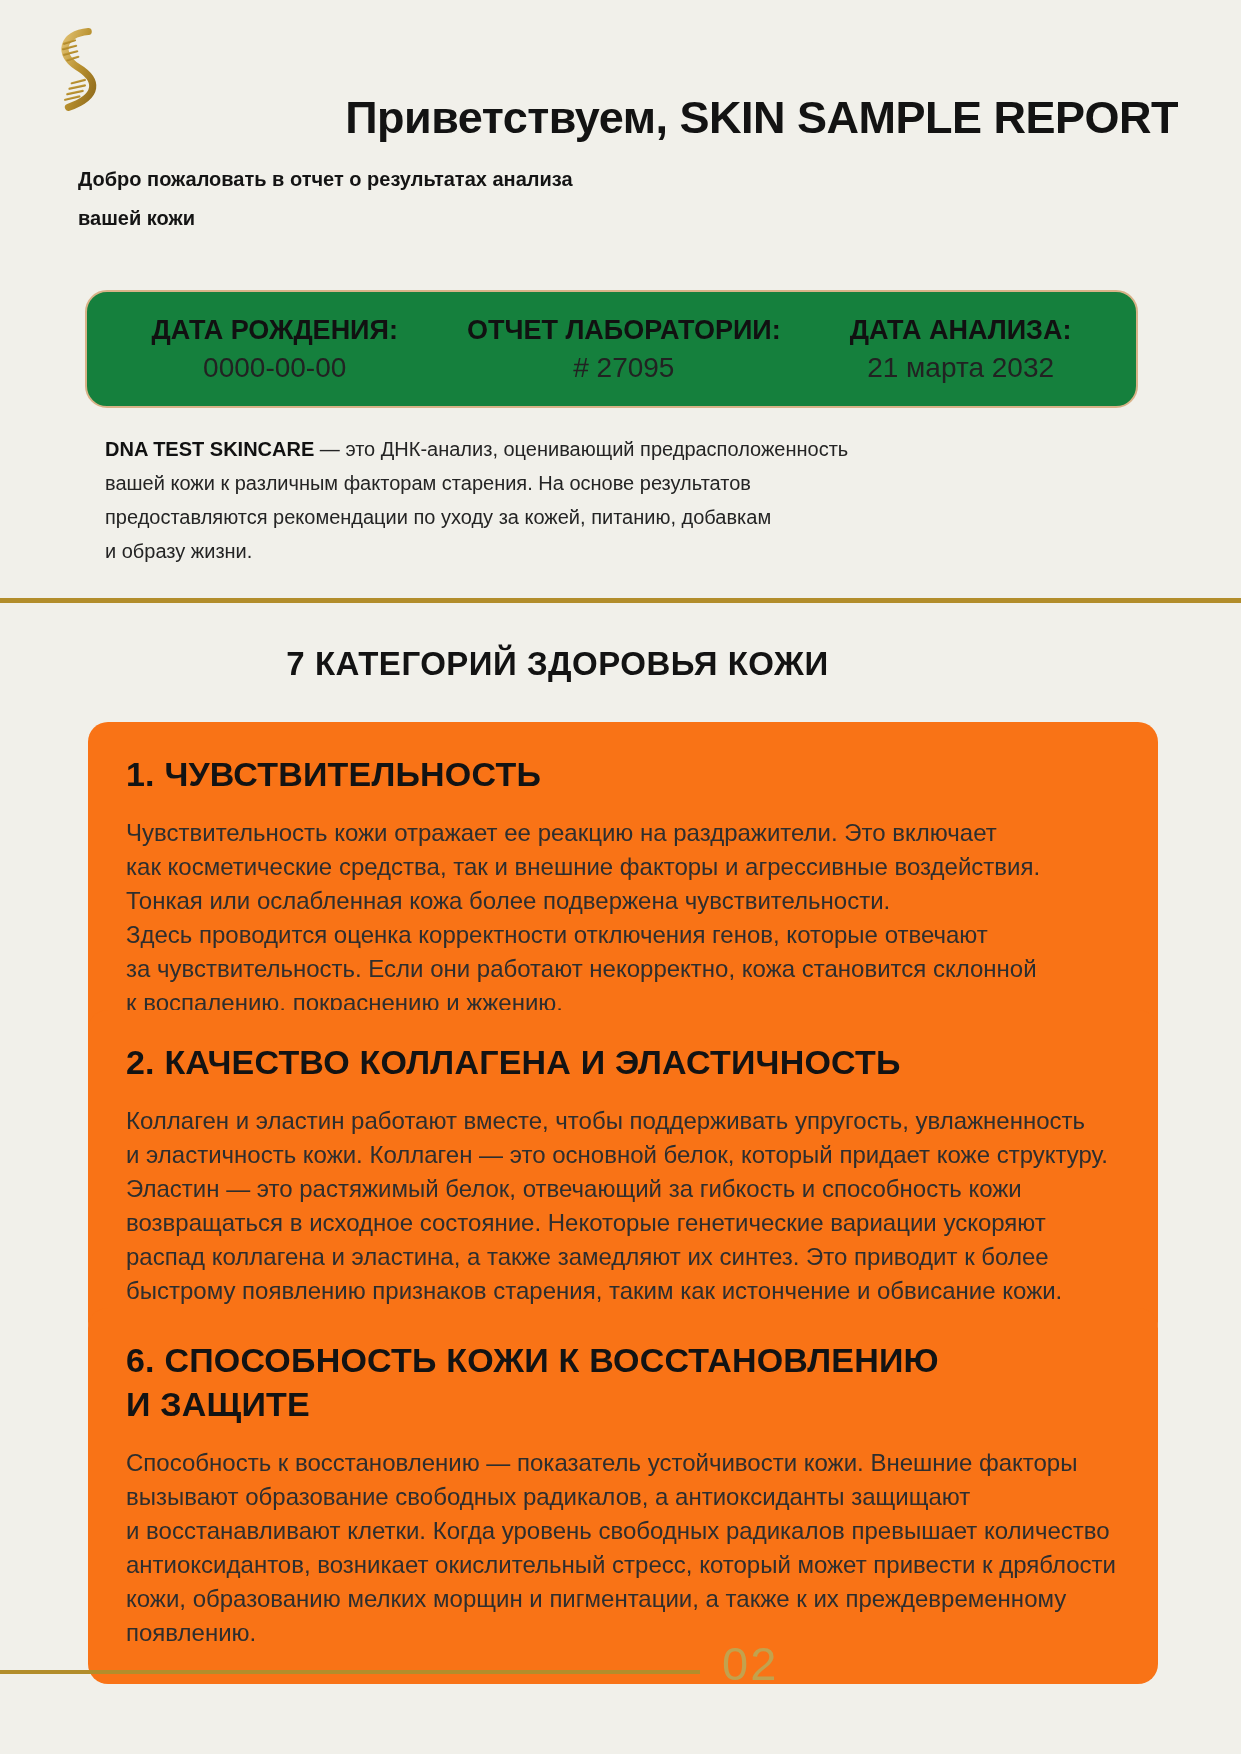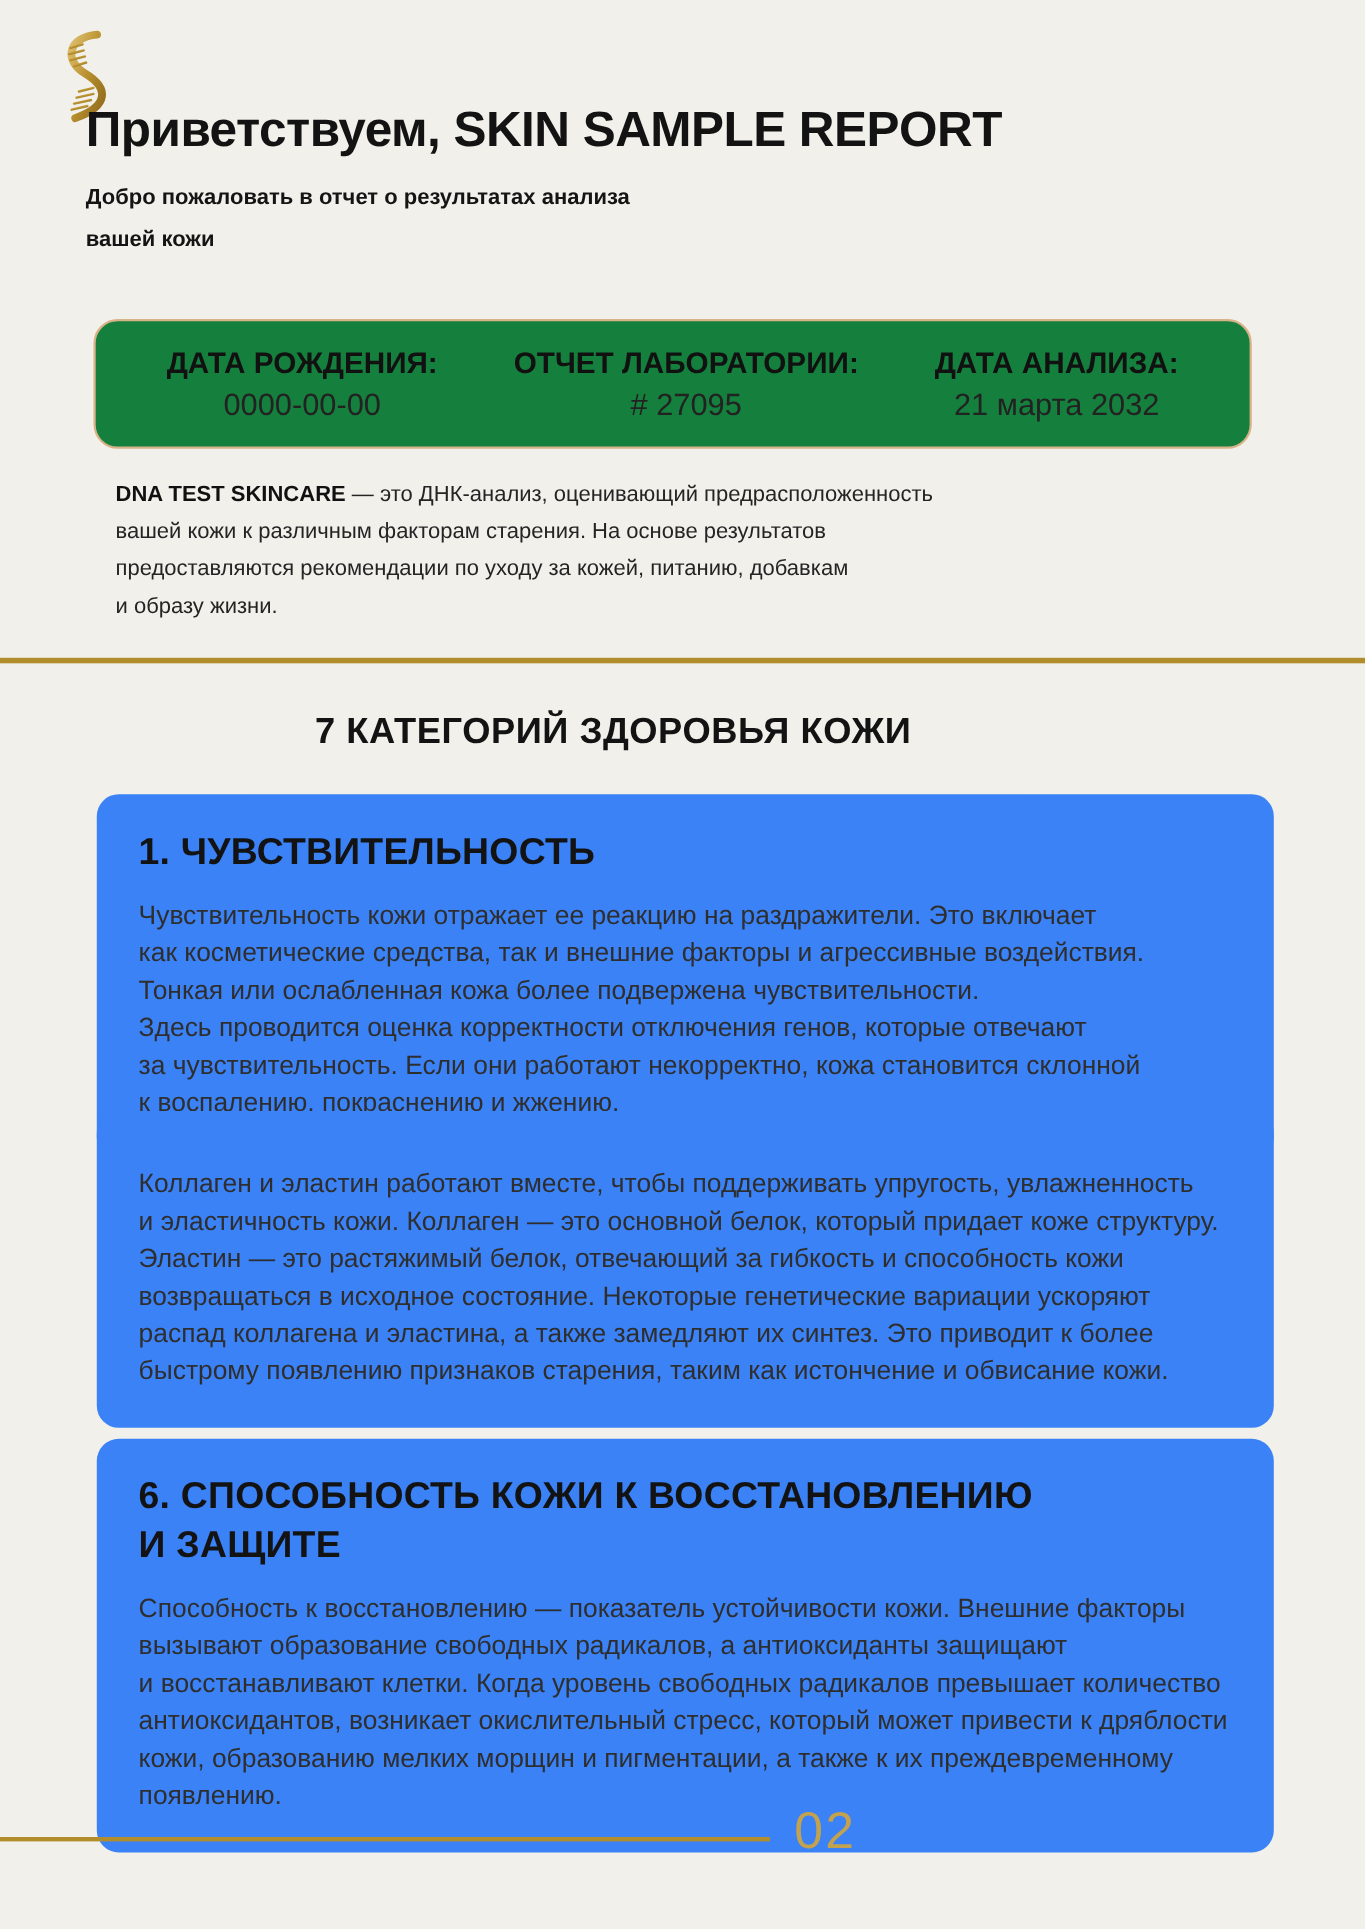--- a/index.html
+++ b/index.html
@@ -12,20 +12,21 @@
     overflow:hidden;
   }
   .page{position:absolute;inset:0;}
 
   .logo{position:absolute;left:40px;top:26px;width:70px;height:88px;}
 
   .h1{
     position:absolute;left:78px;top:92px;width:1100px;
     font-size:45px;font-weight:800;letter-spacing:-0.5px;
     color:#131313;
+    text-align:right;
   }
   .subtitle{
     position:absolute;left:78px;top:160px;width:980px;
     font-size:20px;font-weight:700;line-height:39px;
     color:#141414;white-space:pre-line;
   }
 
   .info-box{
     position:absolute;left:85px;top:290px;width:1053px;height:118px;
     background:#15803d;border:2px solid #d8b288;border-radius:22px;
@@ -51,21 +52,21 @@
 
   .section-title{
     position:absolute;left:0;top:645px;width:1115px;
     text-align:center;
     font-size:33px;font-weight:700;letter-spacing:0.5px;
     color:#131313;
   }
 
   .card{
     position:absolute;left:88px;width:1070px;
-    background:#3b82f6;border-radius:20px;
+    background:#f97316;border-radius:20px;
     box-sizing:border-box;
     padding:30px 36px 34px 38px;
   }
   .card-title{
     font-size:34px;font-weight:800;letter-spacing:0.2px;
     color:#131313;line-height:44px;white-space:pre-line;
   }
   .card-body{
     margin-top:20px;
     font-size:24px;line-height:34px;color:#2e2e2e;
@@ -144,20 +145,21 @@
     <div class="card-title">1. ЧУВСТВИТЕЛЬНОСТЬ</div>
     <div class="card-body">Чувствительность кожи отражает ее реакцию на раздражители. Это включает
 как косметические средства, так и внешние факторы и агрессивные воздействия.
 Тонкая или ослабленная кожа более подвержена чувствительности.
 Здесь проводится оценка корректности отключения генов, которые отвечают
 за чувствительность. Если они работают некорректно, кожа становится склонной
 к воспалению, покраснению и жжению.</div>
   </div>
 
   <div class="card card-2">
+    <div class="card-title">2. КАЧЕСТВО КОЛЛАГЕНА И ЭЛАСТИЧНОСТЬ</div>
     <div class="card-body">Коллаген и эластин работают вместе, чтобы поддерживать упругость, увлажненность
 и эластичность кожи. Коллаген — это основной белок, который придает коже структуру.
 Эластин — это растяжимый белок, отвечающий за гибкость и способность кожи
 возвращаться в исходное состояние. Некоторые генетические вариации ускоряют
 распад коллагена и эластина, а также замедляют их синтез. Это приводит к более
 быстрому появлению признаков старения, таким как истончение и обвисание кожи.</div>
   </div>
 
   <div class="card card-3">
     <div class="card-title">6. СПОСОБНОСТЬ КОЖИ К ВОССТАНОВЛЕНИЮ

